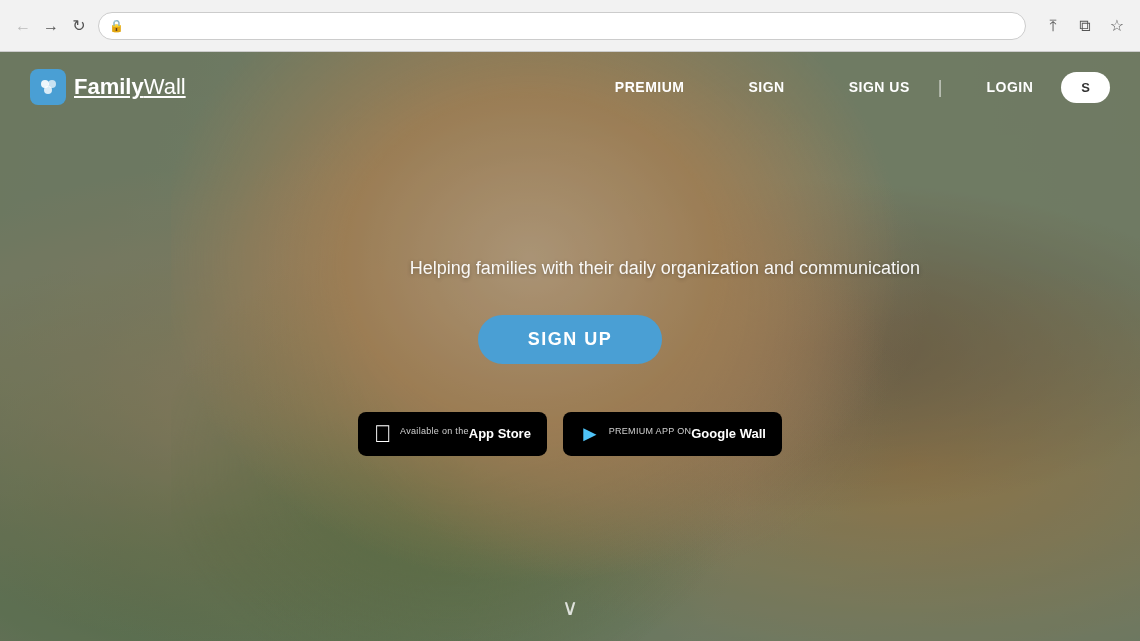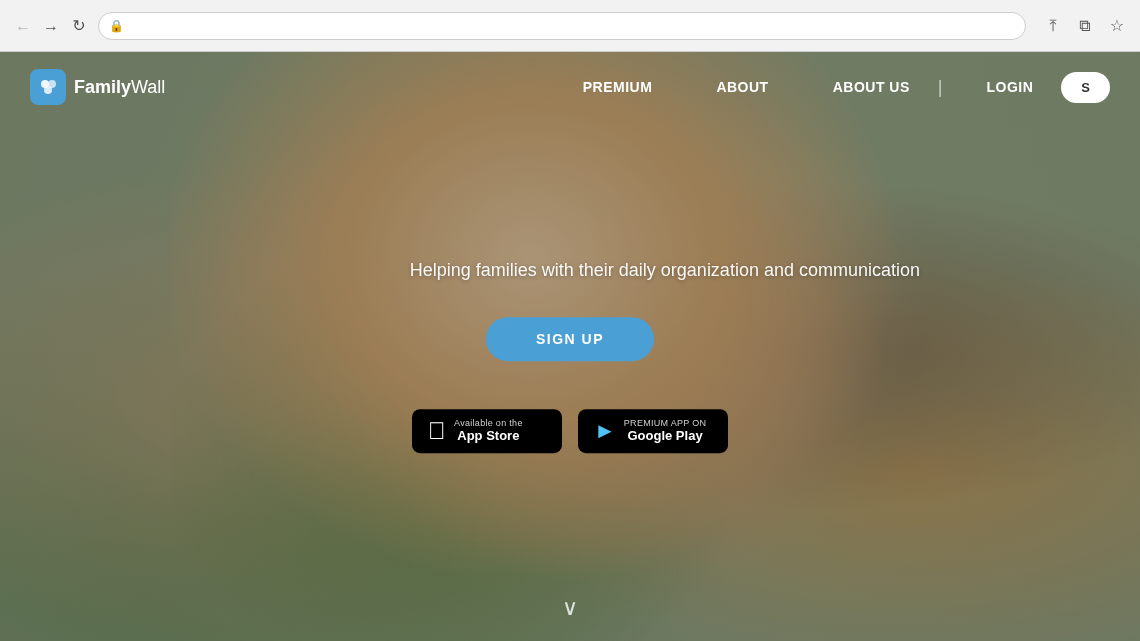--- a/index.html
+++ b/index.html
@@ -176,23 +176,24 @@
       background: #4a9fd4;
       border-radius: 8px;
       display: flex;
       align-items: center;
       justify-content: center;
       font-size: 18px;
       color: white;
     }
 
     .logo-text {
-      font-size: 18px;
+      font-size: 22px;
       font-weight: 400;
       color: white;
+      text-decoration: underline;
     }
 
     .logo-text strong {
       font-weight: 700;
     }
 
     .nav-links {
       display: flex;
       align-items: center;
       gap: 28px;
@@ -261,21 +262,21 @@
       font-weight: 300;
       text-align: right;
     }
 
     .signup-btn {
       background: #4a9fd4;
       color: white;
       border: none;
       border-radius: 28px;
       padding: 14px 50px;
-      font-size: 14px;
+      font-size: 18px;
       font-weight: 700;
       letter-spacing: 1.5px;
       cursor: pointer;
       margin-bottom: 40px;
       display: inline-block;
     }
 
     .app-buttons {
       display: flex;
       gap: 16px;
@@ -294,22 +295,22 @@
       cursor: pointer;
       min-width: 150px;
     }
 
     .app-btn-icon {
       font-size: 24px;
     }
 
     .app-btn-text {
       display: flex;
-      flex-direction: column;
-      text-align: center;
+      flex-direction: row;
+      text-align: right;
     }
 
     .app-btn-small {
       font-size: 9px;
       color: rgba(255,255,255,0.8);
       letter-spacing: 0.3px;
     }
 
     .app-btn-name {
       font-size: 13px;
@@ -369,22 +370,22 @@
           <circle cx="11" cy="14" r="4" fill="white" opacity="0.8"></circle>
         </svg>
       </div>
       <span class="logo-text">
         <strong>Family</strong><span>Wall</span>
       </span>
     </div>
 
     <div class="nav-links">
       <a class="nav-link">PREMIUM</a>
-      <a class="nav-link">ABOUT</a>
-      <a class="nav-link">ABOUT US</a>
+      <a class="nav-link">SIGN</a>
+      <a class="nav-link">SIGN US</a>
       <span class="nav-divider">|</span>
       <span class="nav-login">LOGIN</span>
       <button class="nav-signup-btn">S</button>
     </div>
   </nav>
 
   <div class="hero-content">
     <p class="hero-subtitle">Helping families with their daily organization and communication</p>
     <button class="signup-btn">SIGN UP</button>
 
@@ -395,21 +396,21 @@
         <div class="app-btn-text">
           <span class="app-btn-small">Available on the</span>
           <span class="app-btn-name">App Store</span>
         </div>
       </div>
 
       <div class="app-btn">
         <span class="google-play-icon">►</span>
         <div class="app-btn-text">
           <span class="app-btn-small">PREMIUM APP ON</span>
-          <span class="app-btn-name">Google Play</span>
+          <span class="app-btn-name">Google Wall</span>
         </div>
       </div>
     </div>
   </div>
 
   <div class="scroll-indicator">
     <span>∨</span>
   </div>
 
 </div>

